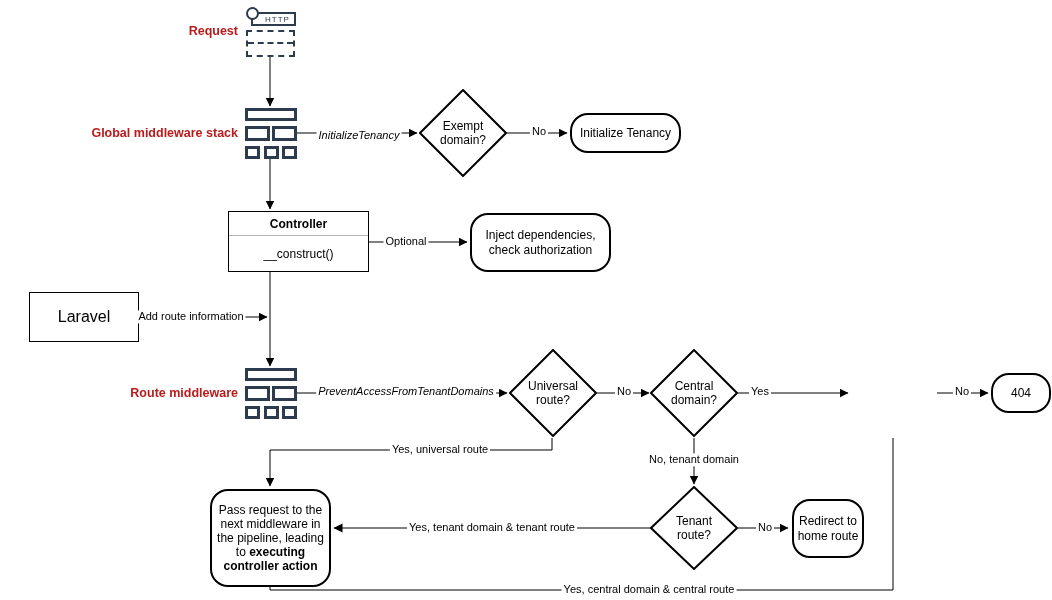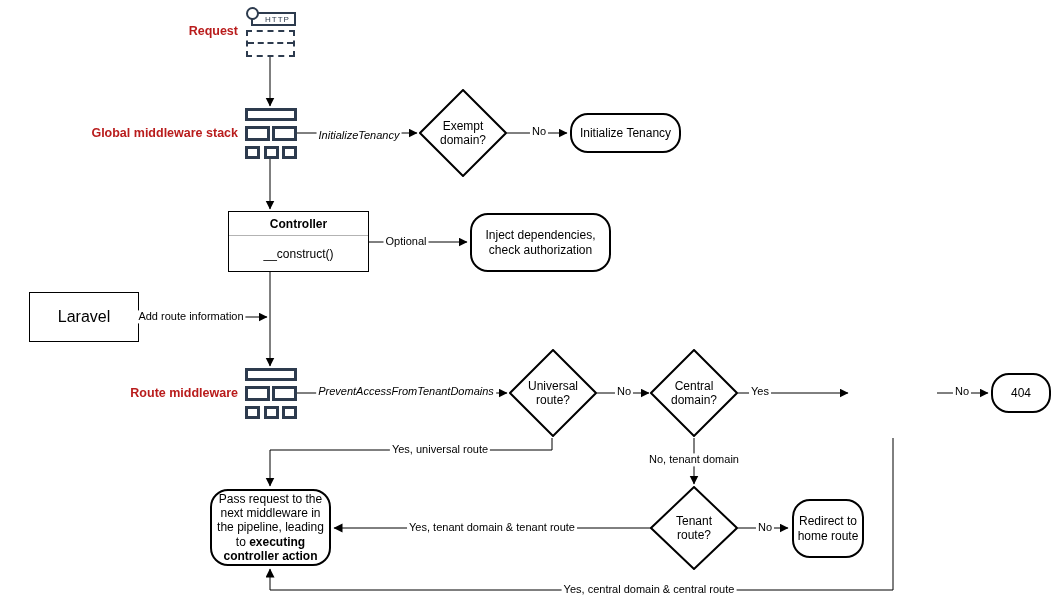--- a/index.html
+++ b/index.html
@@ -165,21 +165,21 @@
   </div>
 
   <div class="rounded" style="left:991px; top:373px; width:60px; height:40px;">
     <span>404</span>
   </div>
 
   <div class="rounded" style="left:792px; top:499px; width:72px; height:59px;">
     <span>Redirect to home route</span>
   </div>
 
-  <div class="rounded pass-box" style="left:210px; top:489px; width:121px; height:77px;">
+  <div class="rounded pass-box" style="left:210px; top:489px; width:121px; height:98px;">
     <div><span>Pass request to the next middleware in the pipeline, leading to </span><b>executing controller action</b></div>
   </div>
 
   <div class="rect controller" style="left:200px; top:211px; width:141px; height:61px;">
     <div class="ctrl-title">Controller</div>
     <div class="ctrl-body">__construct()</div>
   </div>
 
   <div class="rect laravel-box" style="left:1px; top:292px; width:110px; height:50px;">
     <span>Laravel</span>

